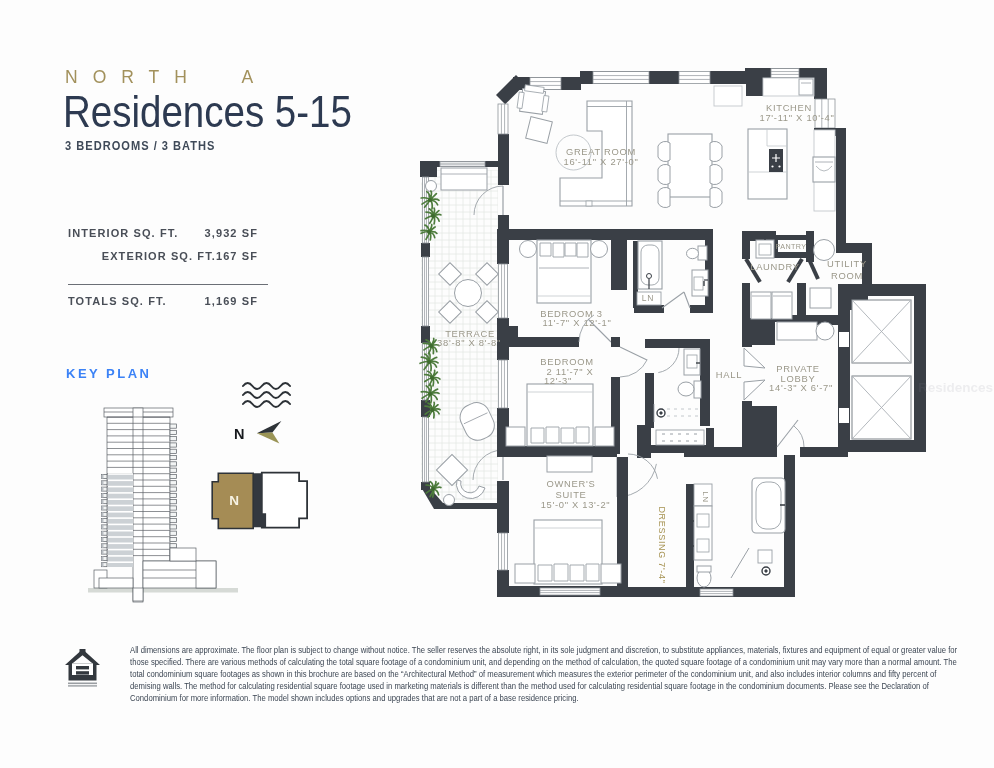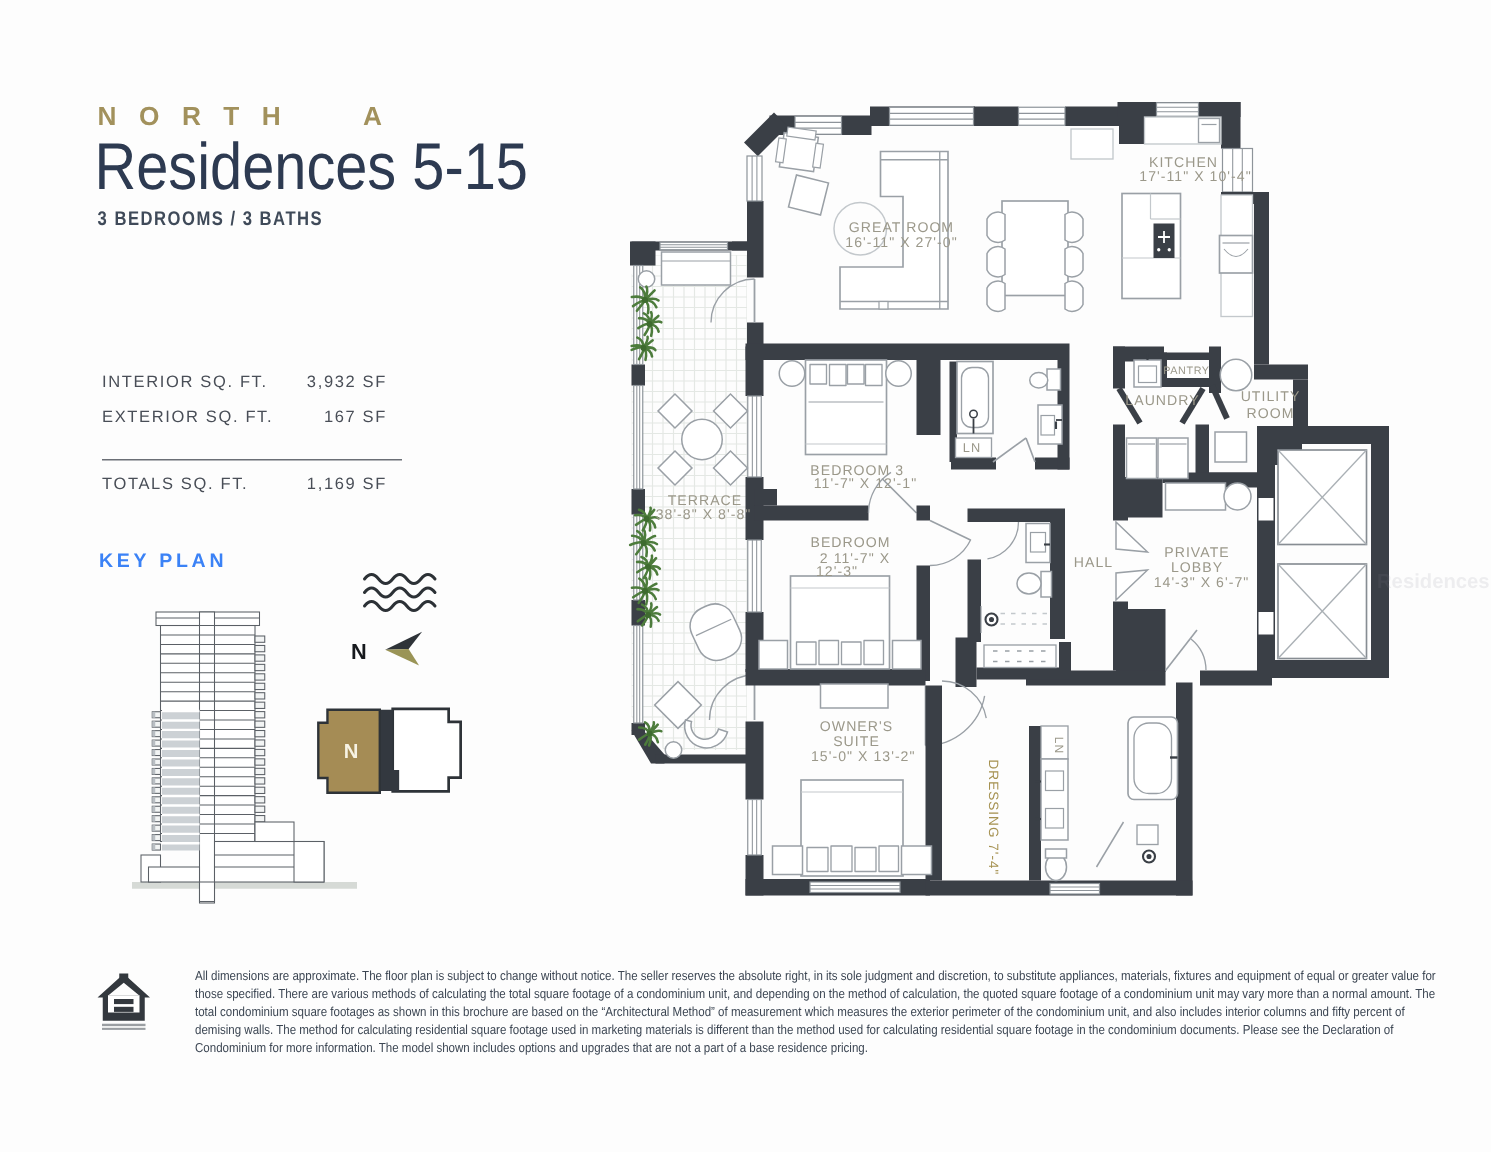--- a/index.html
+++ b/index.html
@@ -4,35 +4,35 @@
 <style>
   html,body{margin:0;padding:0;background:#fdfdfd;}
   body{width:994px;height:768px;position:relative;font-family:"Liberation Sans",sans-serif;overflow:hidden;}
   .abs{position:absolute;}
 </style>
 </head>
 <body>
 
 <div class="abs" style="left:65px;top:69px;line-height:1;">
 
-  <div style="font-size:17.5px;font-weight:bold;letter-spacing:15px;color:#a2915c;">NORTH&nbsp;&nbsp;A</div>
+  <div style="font-size:17.5px;font-weight:normal;letter-spacing:15px;color:#a2915c;">NORTH&nbsp;&nbsp;A</div>
 </div>
 
 <div class="abs" style="left:63px;top:90px;line-height:1;font-size:44px;color:#2d3a51;transform:scale(0.875,1);transform-origin:left top;white-space:nowrap;">Residences 5-15</div>
 
 <div class="abs" style="left:65px;top:139px;line-height:1;font-size:13.2px;font-weight:bold;letter-spacing:1.2px;color:#3f4a59;transform:scale(0.84,1);transform-origin:left top;white-space:nowrap;">3 BEDROOMS / 3 BATHS</div>
 
-<div class="abs" style="left:68px;top:250px;width:190px;color:#494e57;font-size:11px;font-weight:normal;letter-spacing:1.1px;line-height:1;">
+<div class="abs" style="left:68px;top:228px;width:190px;color:#494e57;font-size:11px;font-weight:bold;letter-spacing:1.1px;line-height:1;">
 
   <div style="display:flex;justify-content:space-between;">
       <span>INTERIOR SQ. FT.</span>
       <span>3,932 SF</span>
     </div>
 
-  <div style="display:flex;justify-content:space-between;margin-top:12px;">
+  <div style="display:flex;justify-content:flex-end;margin-top:12px;">
       <span>EXTERIOR SQ. FT.</span>
       <span>167 SF</span>
     </div>
 
   <div style="border-top:1.5px solid #6b6f76;margin-top:22px;width:200px;"></div>
 
   <div style="display:flex;justify-content:space-between;margin-top:11px;gap:28px;">
       <span>TOTALS SQ. FT.</span>
       <span>1,169 SF</span>
     </div>

